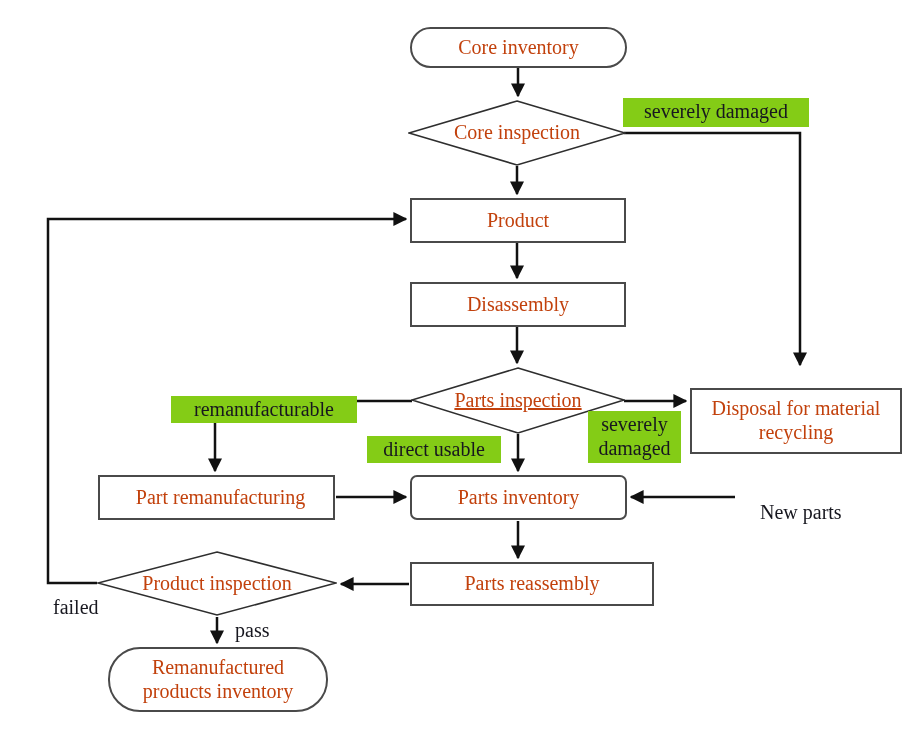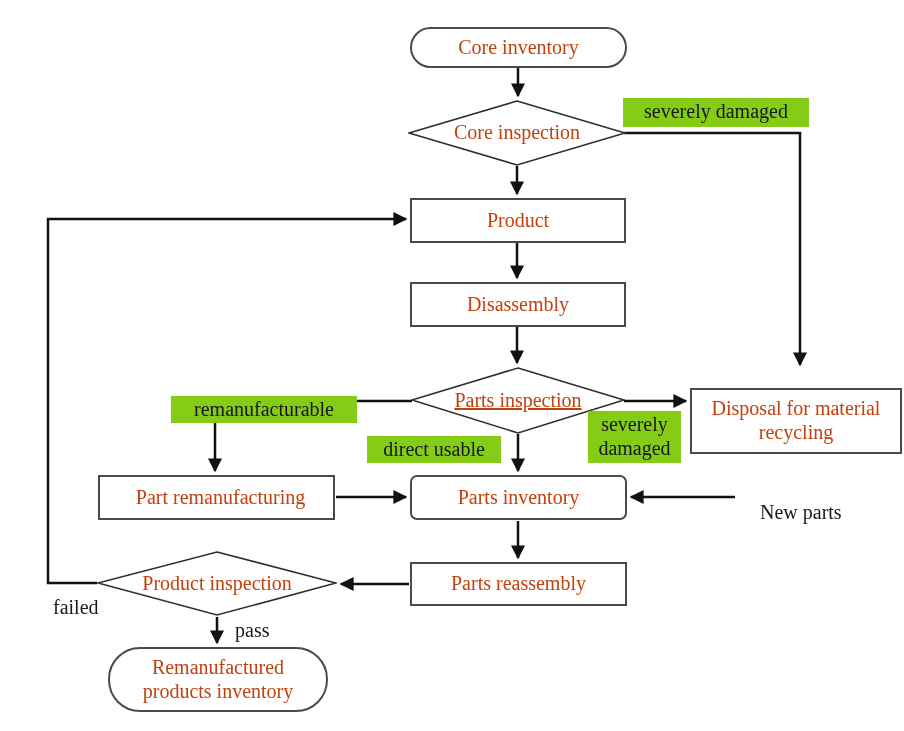--- a/index.html
+++ b/index.html
@@ -79,21 +79,21 @@
   </div>
 
   <div class="node rect-node" style="left:98px;top:475px;width:237px;height:45px;padding-left:8px;">
     <span>Part remanufacturing</span>
   </div>
 
   <div class="node rect-node" style="left:410px;top:475px;width:217px;height:45px;border-radius:7px;">
     <span>Parts inventory</span>
   </div>
 
-  <div class="node rect-node" style="left:410px;top:562px;width:217px;height:44px;">
+  <div class="node rect-node" style="left:410px;top:562px;width:244px;height:44px;">
     <span>Parts reassembly</span>
   </div>
 
   <div class="node diamond" style="left:97px;top:551px;width:240px;height:65px;">
     <svg width="240" height="65" viewBox="0 0 240 65">
       <polygon points="120,1 239,32 120,64 1,32" fill="#ffffff" stroke="#2e2e2e" stroke-width="1.6"></polygon>
     </svg>
     <span class="lbl">Product inspection</span>
   </div>
 

